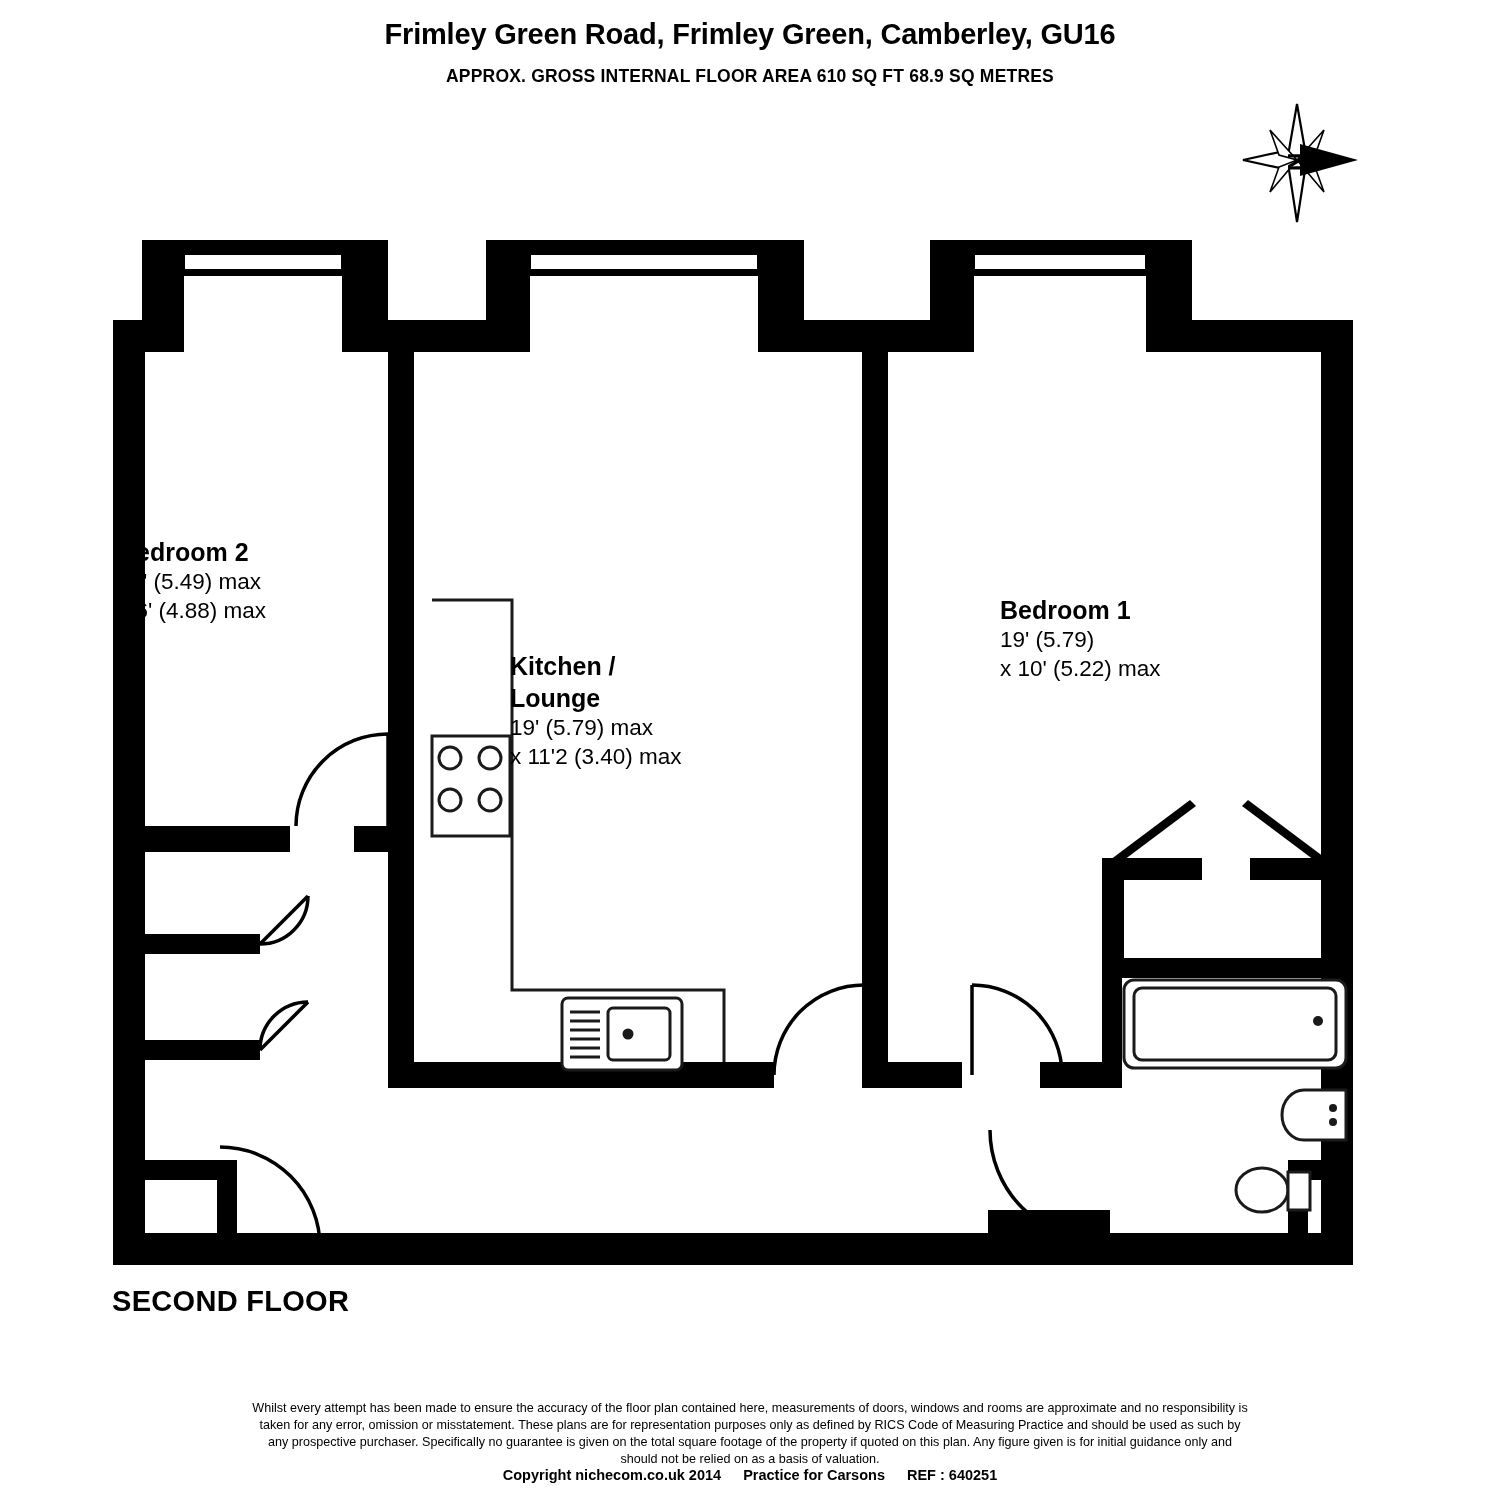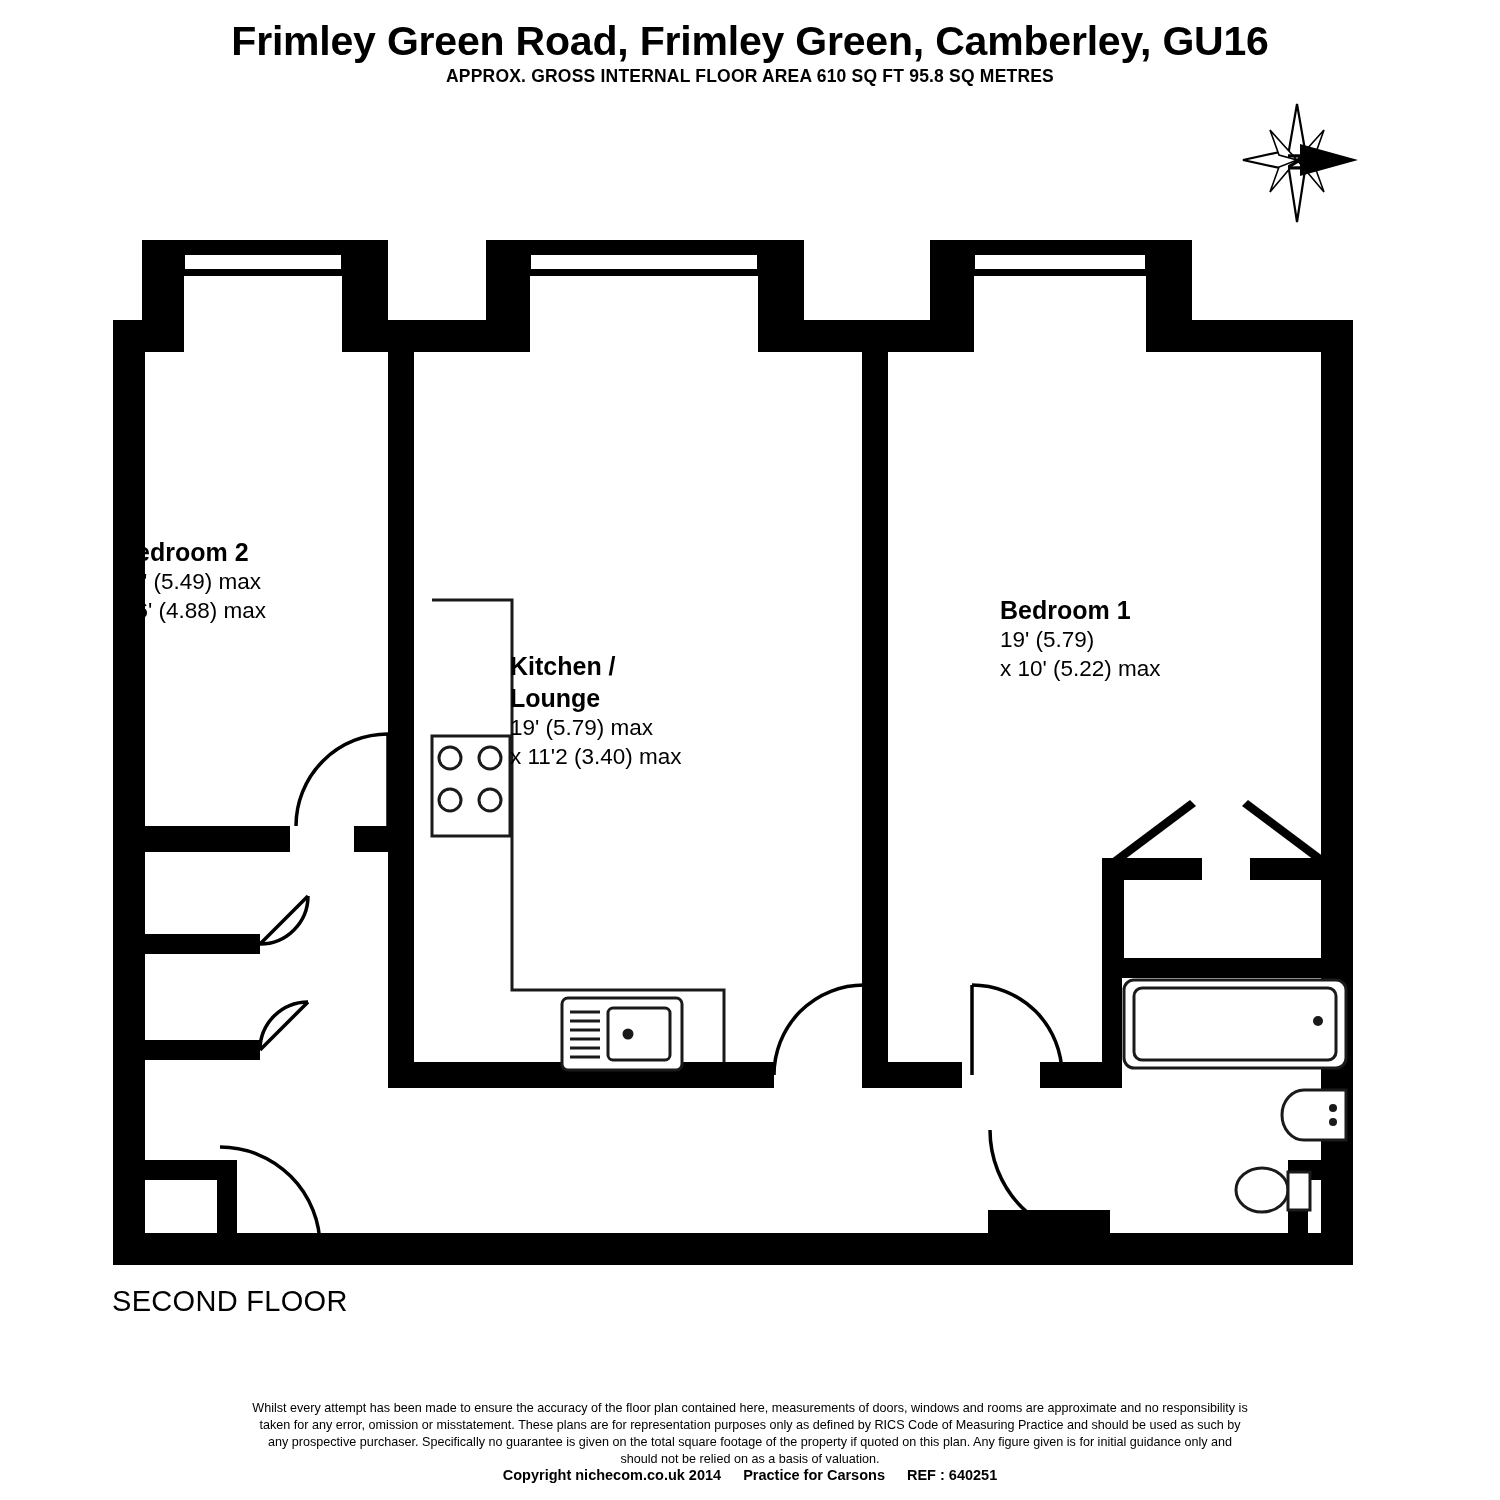--- a/index.html
+++ b/index.html
@@ -21,21 +21,21 @@
     width: 1500px;
     height: 1500px;
   }
 
   
   .title {
     position: absolute;
     left: 0; top: 18px;
     width: 1500px;
     text-align: center;
-    font-size: 41px;
+    font-size: 29px;
     font-weight: bold;
     letter-spacing: -0.2px;
   }
   .subtitle {
     position: absolute;
     left: 0; top: 66px;
     width: 1500px;
     text-align: center;
     font-size: 17.5px;
     font-weight: bold;
@@ -78,21 +78,21 @@
 
   #label-bed2 { left: 118px; top: 536px; width: 335px; }
   #label-kitchen { left: 510px; top: 650px; width: 390px; }
   #label-bed1 { left: 1000px; top: 594px; width: 320px; }
 
   .floor-name {
     position: absolute;
     left: 112px;
     top: 1285px;
     font-size: 29px;
-    font-weight: normal;
+    font-weight: bold;
     letter-spacing: 0.3px;
   }
 
   
   .disclaimer {
     position: absolute;
     left: 250px;
     top: 1400px;
     width: 1000px;
     text-align: center;
@@ -109,21 +109,21 @@
     font-weight: bold;
   }
   .copyright .sep { display: inline-block; width: 22px; }
 </style>
 </head>
 <body>
 
 <div id="sheet">
 
   <div class="title">Frimley Green Road, Frimley Green, Camberley, GU16</div>
-  <div class="subtitle">APPROX. GROSS INTERNAL FLOOR AREA 610 SQ FT 95.8 SQ METRES</div>
+  <div class="subtitle">APPROX. GROSS INTERNAL FLOOR AREA 610 SQ FT 68.9 SQ METRES</div>
 
   <div class="compass">
     <svg viewBox="0 0 130 130" width="130" height="130" aria-hidden="true">
 
       <polygon points="65,4 73,50 119,60 73,70 65,122 57,70 11,60 57,50" fill="#ffffff" stroke="#000000" stroke-width="2.2"></polygon>
 
       <polygon points="65,60 38,30 47,55" fill="#ffffff" stroke="#000000" stroke-width="1.6"></polygon>
       <polygon points="65,60 92,30 83,55" fill="#ffffff" stroke="#000000" stroke-width="1.6"></polygon>
       <polygon points="65,60 38,92 47,67" fill="#ffffff" stroke="#000000" stroke-width="1.6"></polygon>
       <polygon points="65,60 92,92 83,67" fill="#ffffff" stroke="#000000" stroke-width="1.6"></polygon>

